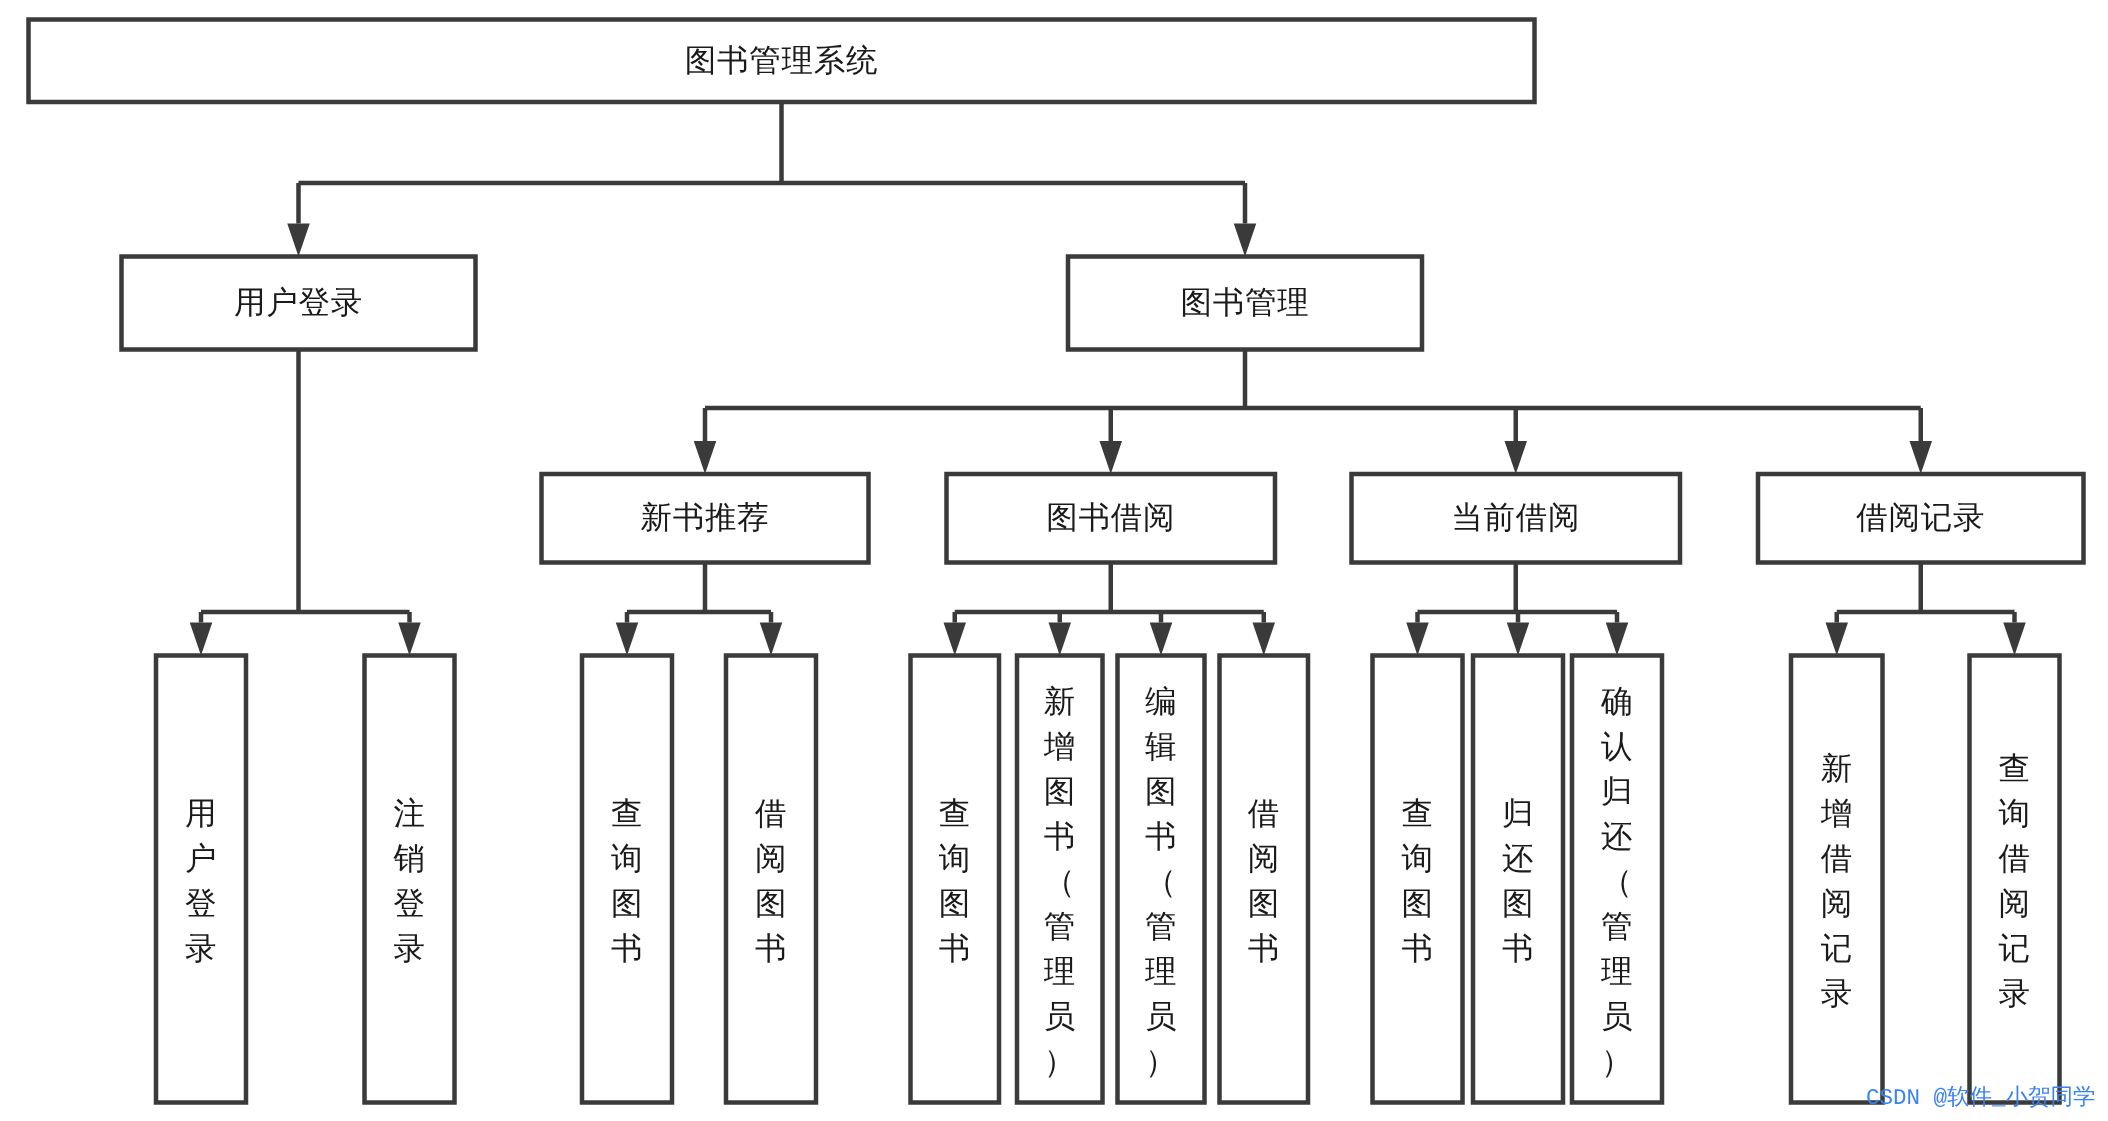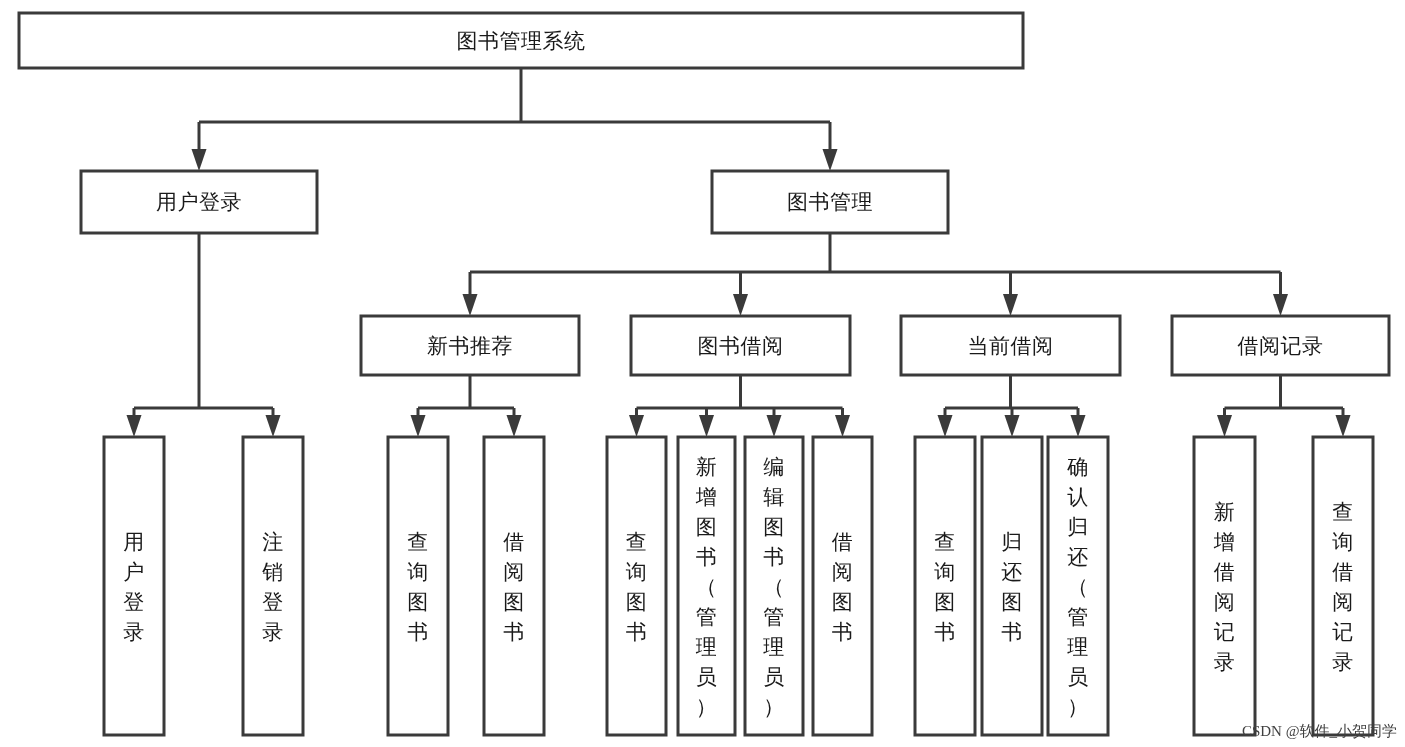--- a/index.html
+++ b/index.html
@@ -56,23 +56,23 @@
     font-family: "DejaVu Sans", "Liberation Sans", sans-serif;
     font-size: 21px;
     fill: #1a1a1a;
     text-anchor: middle;
     letter-spacing: 0.5px;
   }
   .watermark-text {
     position: absolute;
     right: 8px;
     bottom: 6px;
-    font-family: Liberation Serif, serif;
+    font-family: Liberation Mono, monospace;
     font-size: 15px;
-    color: #404040;
+    color: #3b82f6;
     white-space: nowrap;
     user-select: none;
     text-align: right;
   }
 </style>
 </head>
 <body>
 
 <div id="diagram-root">
   <svg id="diagram-svg" viewBox="0 0 1405 747">

